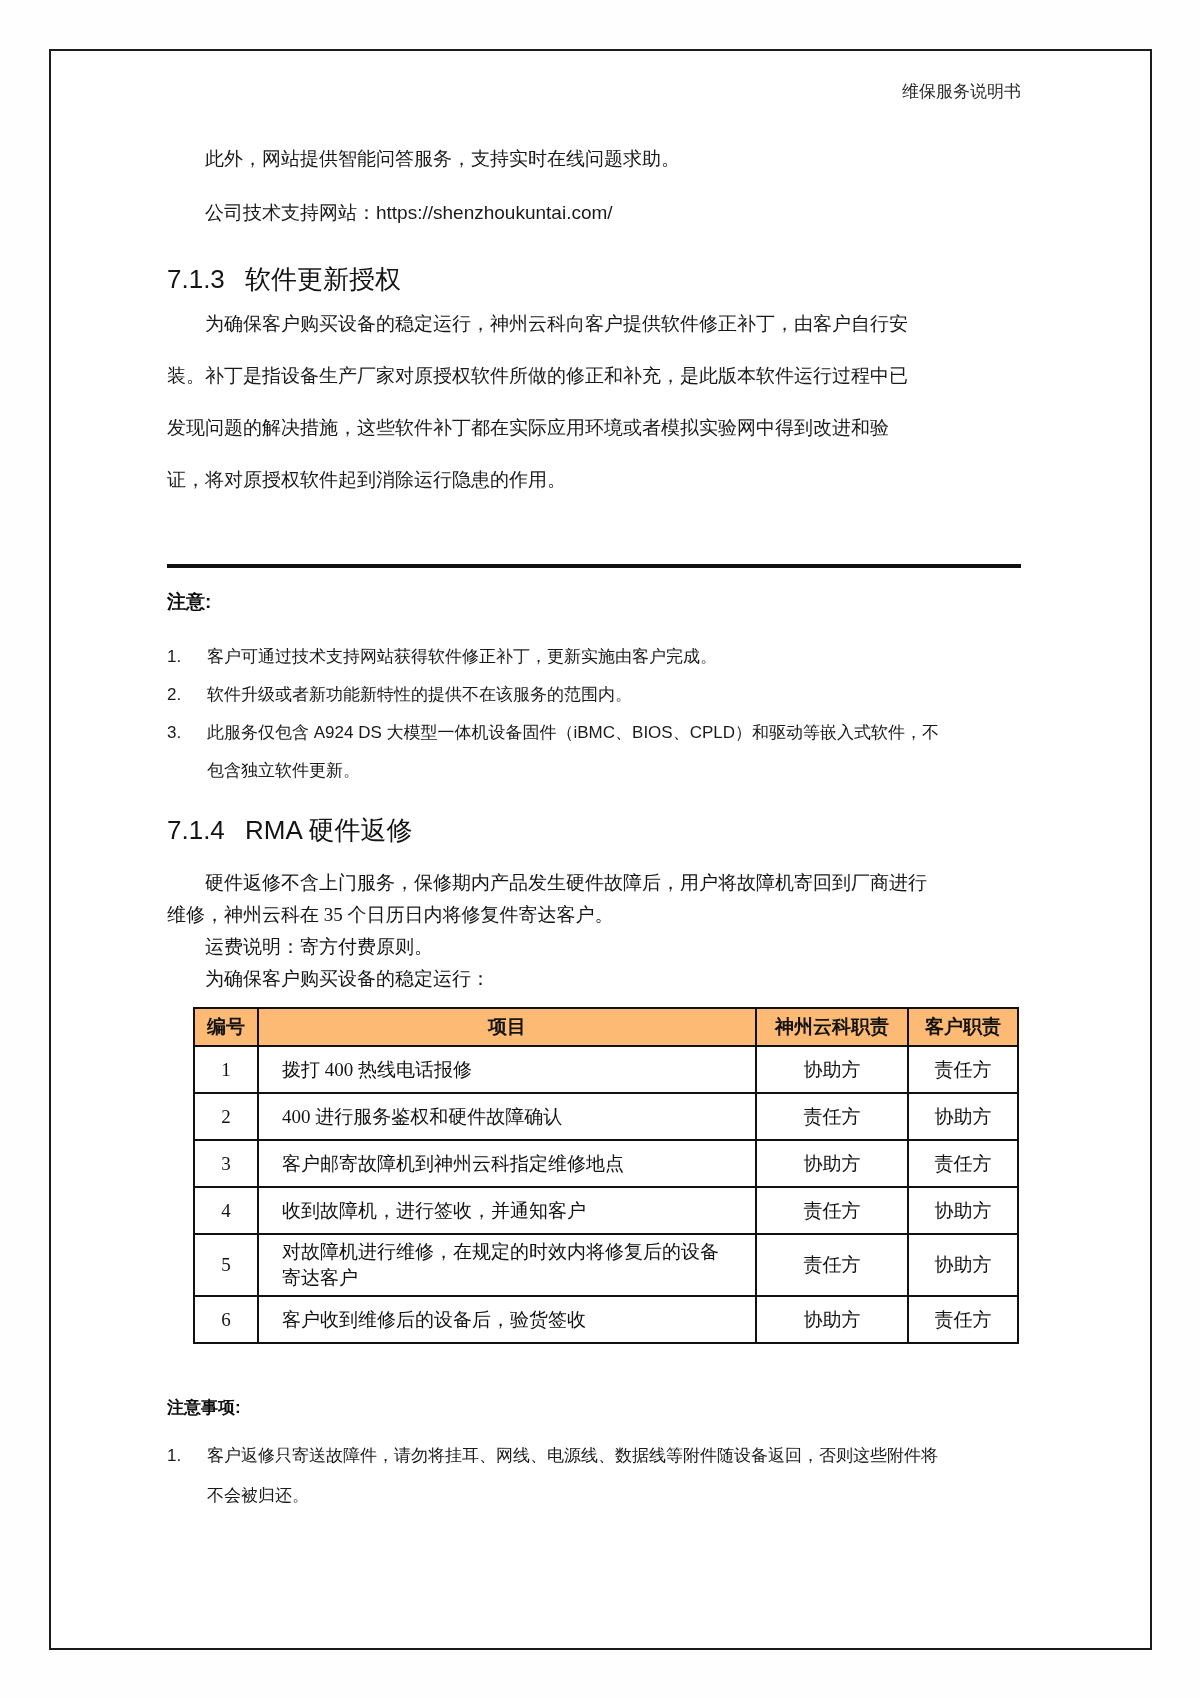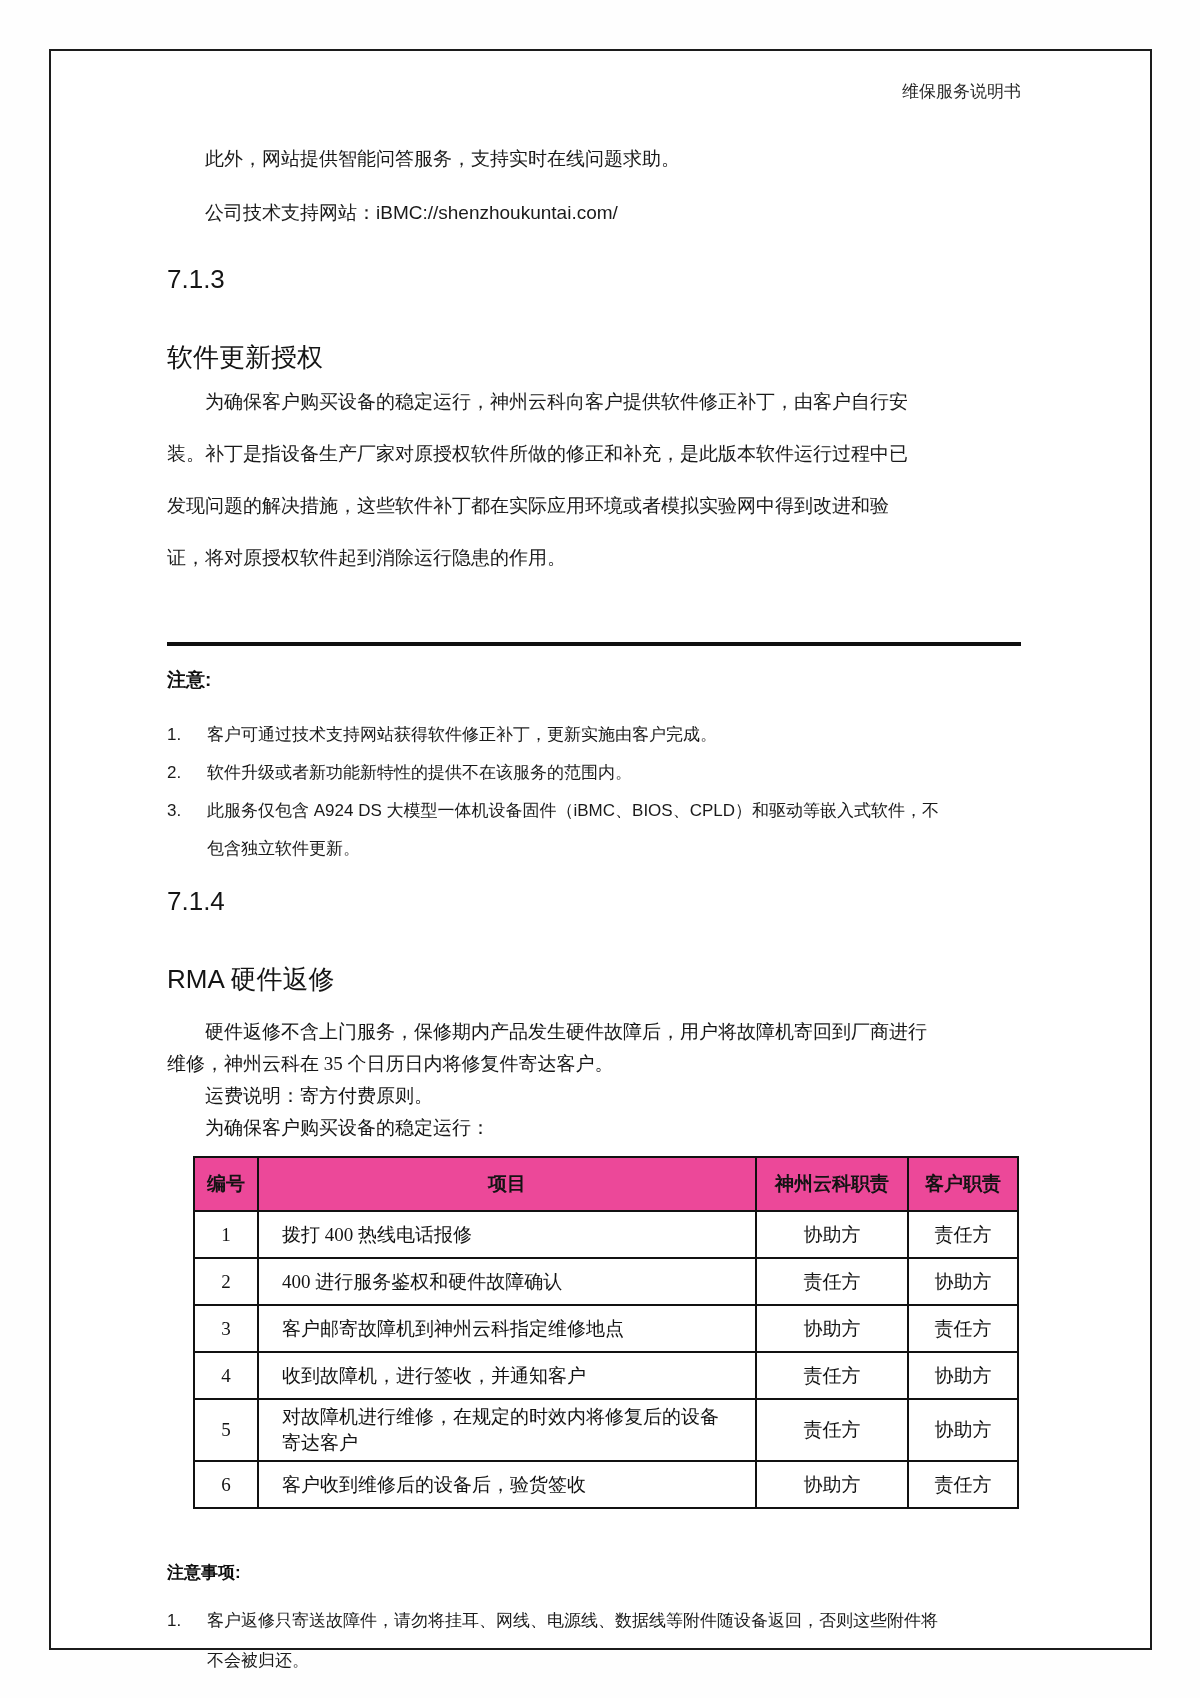--- a/index.html
+++ b/index.html
@@ -43,28 +43,27 @@
   .intro-p.first { margin-top: 44px; }
   .intro-p.second { margin-top: 28px; }
   
   .sec-heading {
     display: flex;
     align-items: baseline;
     font-size: 26px;
     line-height: 34px;
     font-weight: 400;
     color: #141414;
-    flex-direction: column;
   }
   .sec-heading .sec-num {
     width: 78px;
     flex: 0 0 78px;
   }
   #heading-713 { margin-top: 36px; }
-  #heading-714 { margin-top: 16px; }
+  #heading-714 { margin-top: 23px; }
   
   .body-713 {
     margin-top: 2px;
     font-size: 19px;
     line-height: 52px;
     text-indent: 2em;
     white-space: pre-line;
     color: #1a1a1a;
   }
   
@@ -118,24 +117,24 @@
     font-size: 19px;
     color: #131313;
   }
   .rma-table th, .rma-table td {
     border: 2px solid #111;
     padding: 2px 6px;
     box-sizing: border-box;
     vertical-align: middle;
   }
   .rma-table th {
-    background: #ec4899;
+    background: #fdba74;
     font-weight: bold;
     text-align: center;
-    height: 54px;
+    height: 38px;
   }
   .rma-table td { height: 47px; }
   .rma-table tr.tall td { height: 62px; }
   .rma-table td.c-num,
   .rma-table td.c-role { text-align: center; }
   .rma-table td.c-item {
     text-align: left;
     padding-left: 23px;
     white-space: pre-line;
   }
@@ -167,21 +166,21 @@
 </style>
 </head>
 <body>
 
 <div class="page">
   <div class="content">
 
     <div class="doc-header">维保服务说明书</div>
 
     <div class="intro-p first">此外，网站提供智能问答服务，支持实时在线问题求助。</div>
-    <div class="intro-p second">公司技术支持网站：iBMC://shenzhoukuntai.com/</div>
+    <div class="intro-p second">公司技术支持网站：https://shenzhoukuntai.com/</div>
 
     <div class="sec-heading" id="heading-713">
       <span class="sec-num">7.1.3</span>
       <span class="sec-title">软件更新授权</span>
     </div>
 
     <div class="body-713">为确保客户购买设备的稳定运行，神州云科向客户提供软件修正补丁，由客户自行安
 装。补丁是指设备生产厂家对原授权软件所做的修正和补充，是此版本软件运行过程中已
 发现问题的解决措施，这些软件补丁都在实际应用环境或者模拟实验网中得到改进和验
 证，将对原授权软件起到消除运行隐患的作用。</div>

